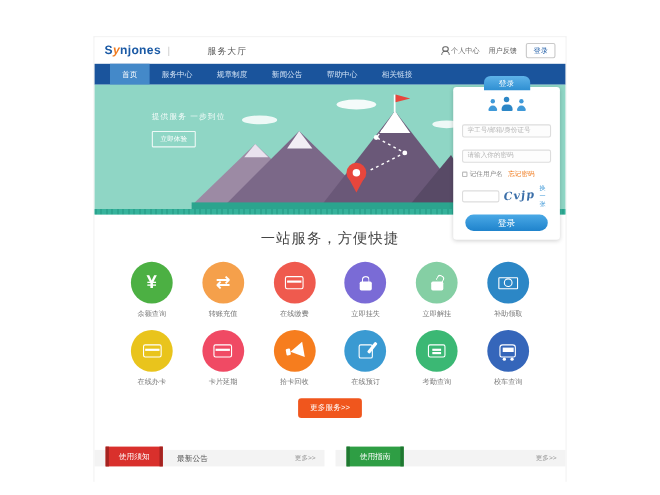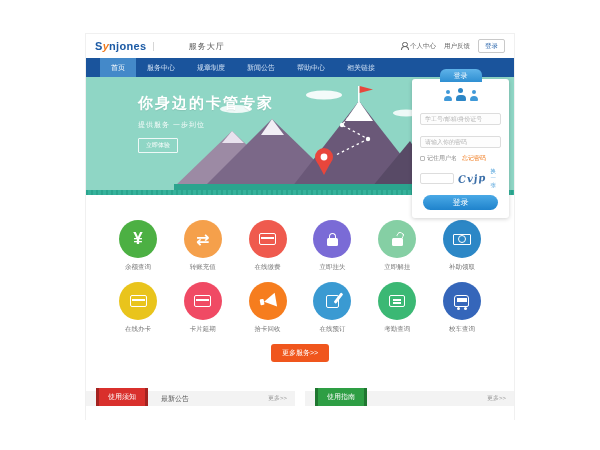--- a/index.html
+++ b/index.html
@@ -131,21 +131,20 @@
       <a href="#" class="active">首页</a>
       <a href="#">服务中心</a>
       <a href="#">规章制度</a>
       <a href="#">新闻公告</a>
       <a href="#">帮助中心</a>
       <a href="#">相关链接</a>
     </div>
 
     <div class="hero">
       <div class="hero-text">
-        <div class="hero-title">你身边的卡管专家</div>
         <div class="hero-sub">提供服务 一步到位</div>
         <a class="hero-cta" href="#">立即体验</a>
       </div>
 
       <svg class="mountains" width="265" height="108" viewBox="0 0 265 108">
         <ellipse cx="62" cy="26" rx="16" ry="4" fill="#ffffff" opacity="0.85"></ellipse>
         <ellipse cx="150" cy="12" rx="18" ry="4.5" fill="#ffffff" opacity="0.9"></ellipse>
         <ellipse cx="232" cy="30" rx="13" ry="3.5" fill="#ffffff" opacity="0.85"></ellipse>
         <polygon points="0,104 58,48 118,104" fill="#9c8aa4"></polygon>
         <polygon points="58,48 48,60 70,60" fill="#e9e2ee"></polygon>
@@ -186,20 +185,21 @@
             <input class="captcha-input" type="text" style="">
             <span class="captcha-img">Cvjp</span>
             <a class="captcha-refresh" href="#">换一张</a>
           </div>
           <button class="login-submit">登录</button>
         </div>
       </div>
     </div>
 
     <div class="services">
+      <div class="sec-title">一站服务，方便快捷</div>
       <div class="svc-rows">
         <div class="svc-row">
           <div class="svc-item">
             <div class="svc-circle" style="background-color: rgb(76, 176, 67);">
                 <span class="glyph yuan-icon"></span>
               </div>
             <span class="svc-label">余额查询</span>
           </div>
           <div class="svc-item">
             <div class="svc-circle" style="background-color: rgb(245, 160, 75);">

